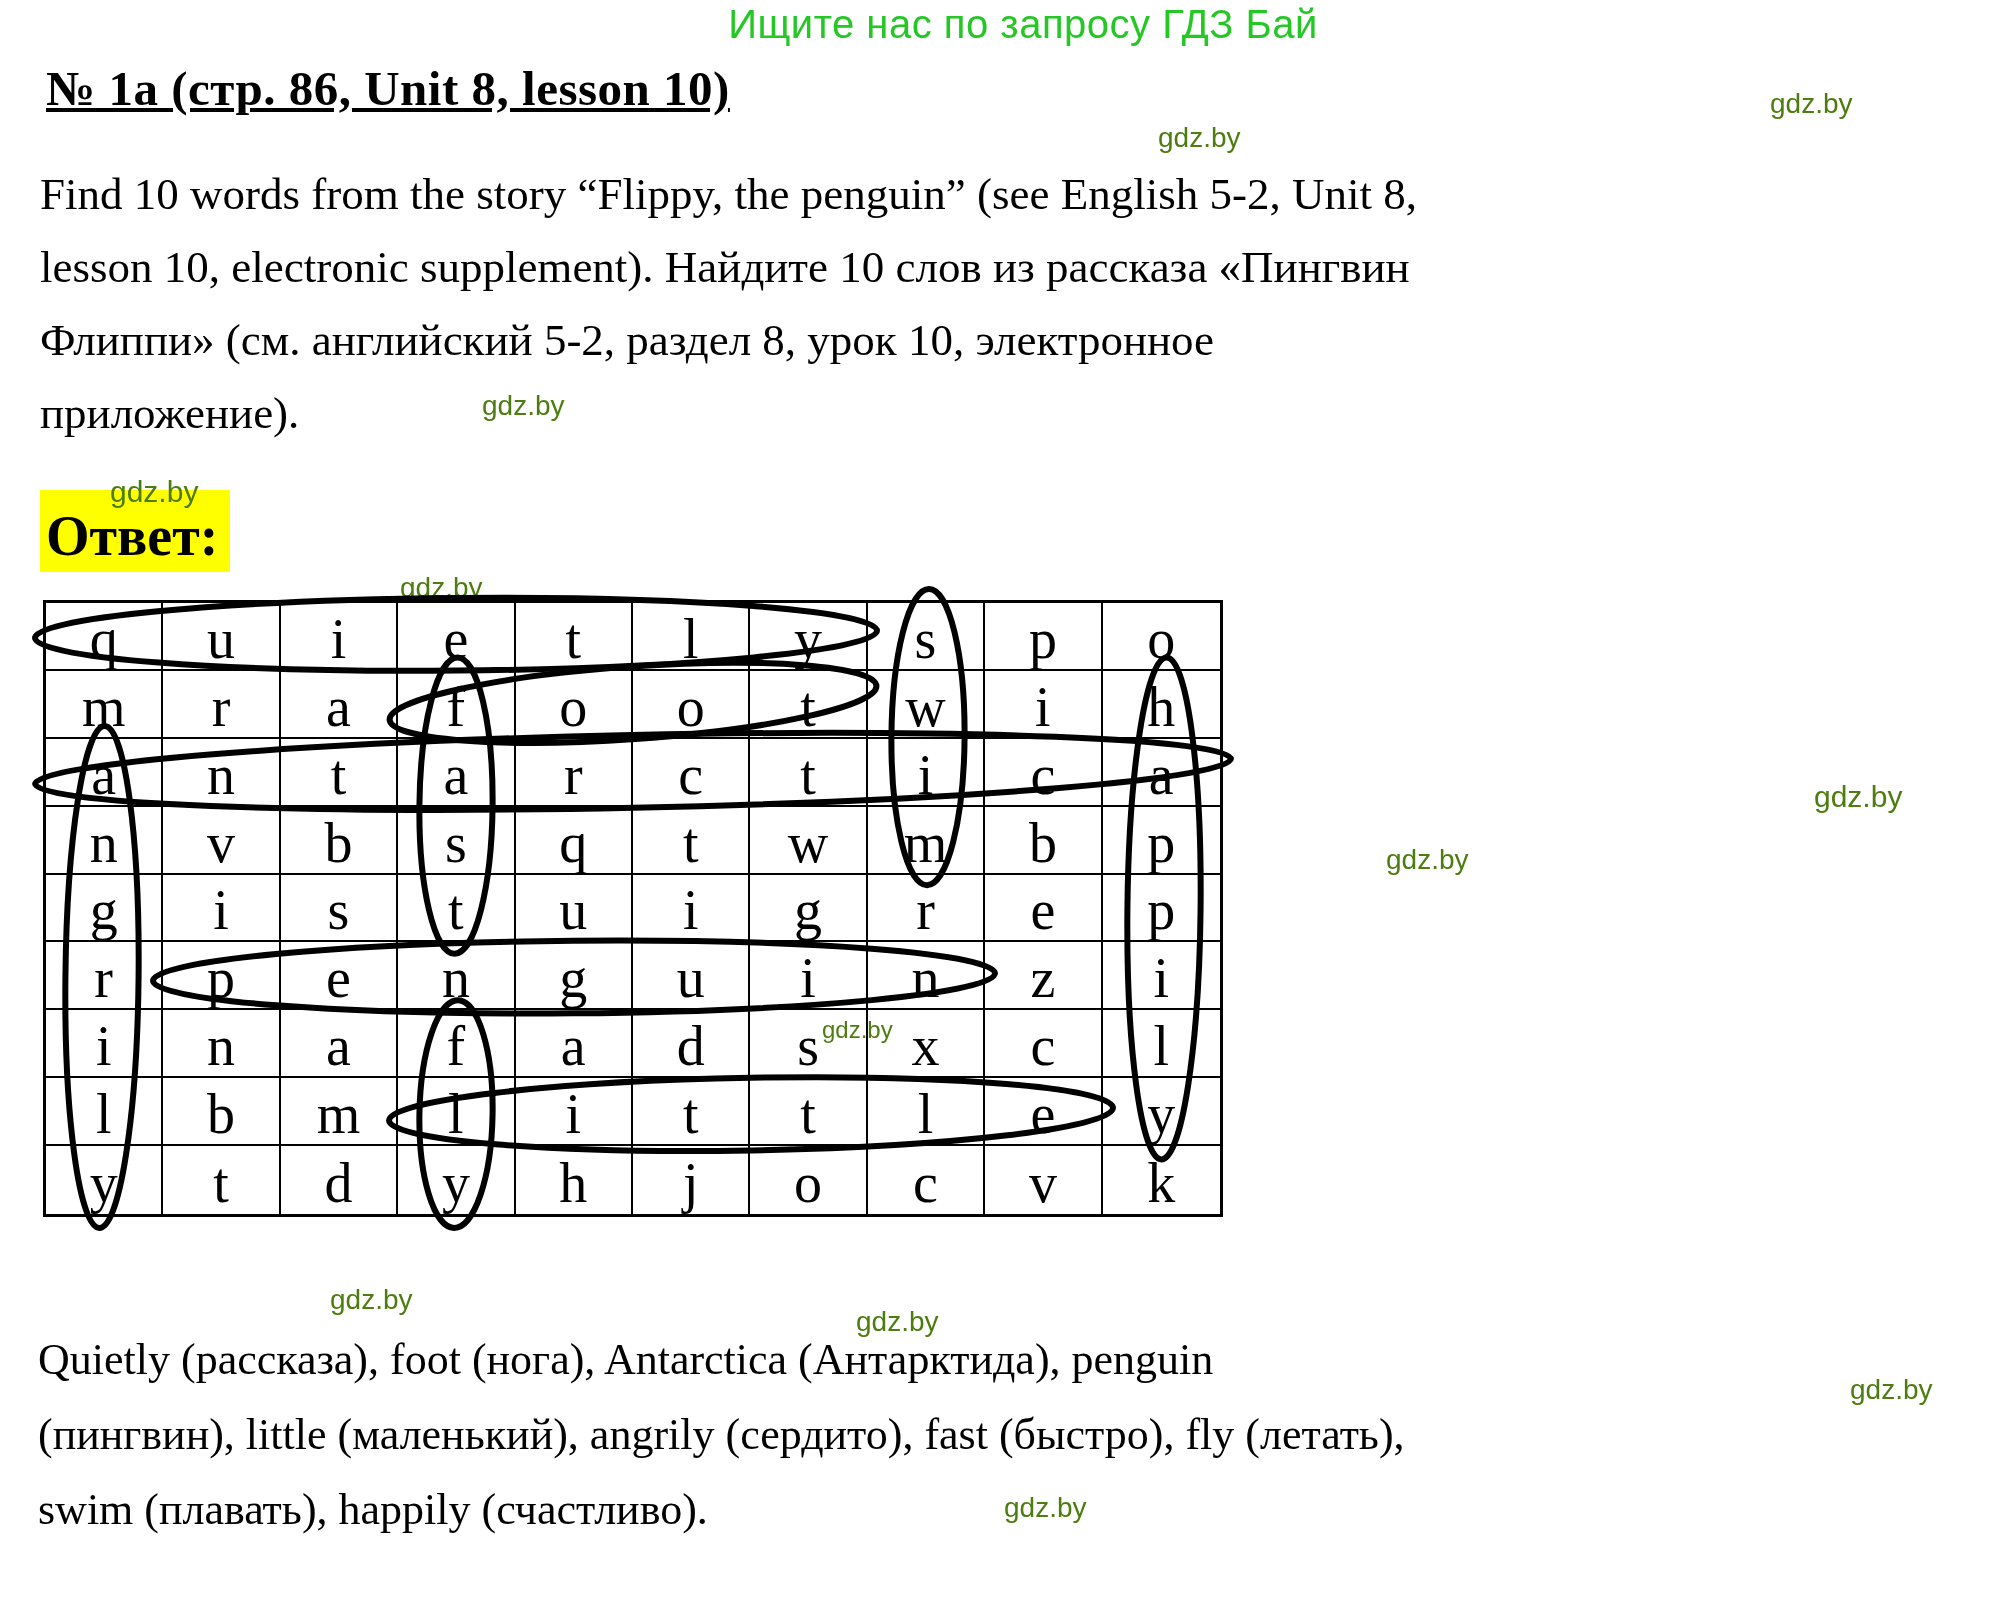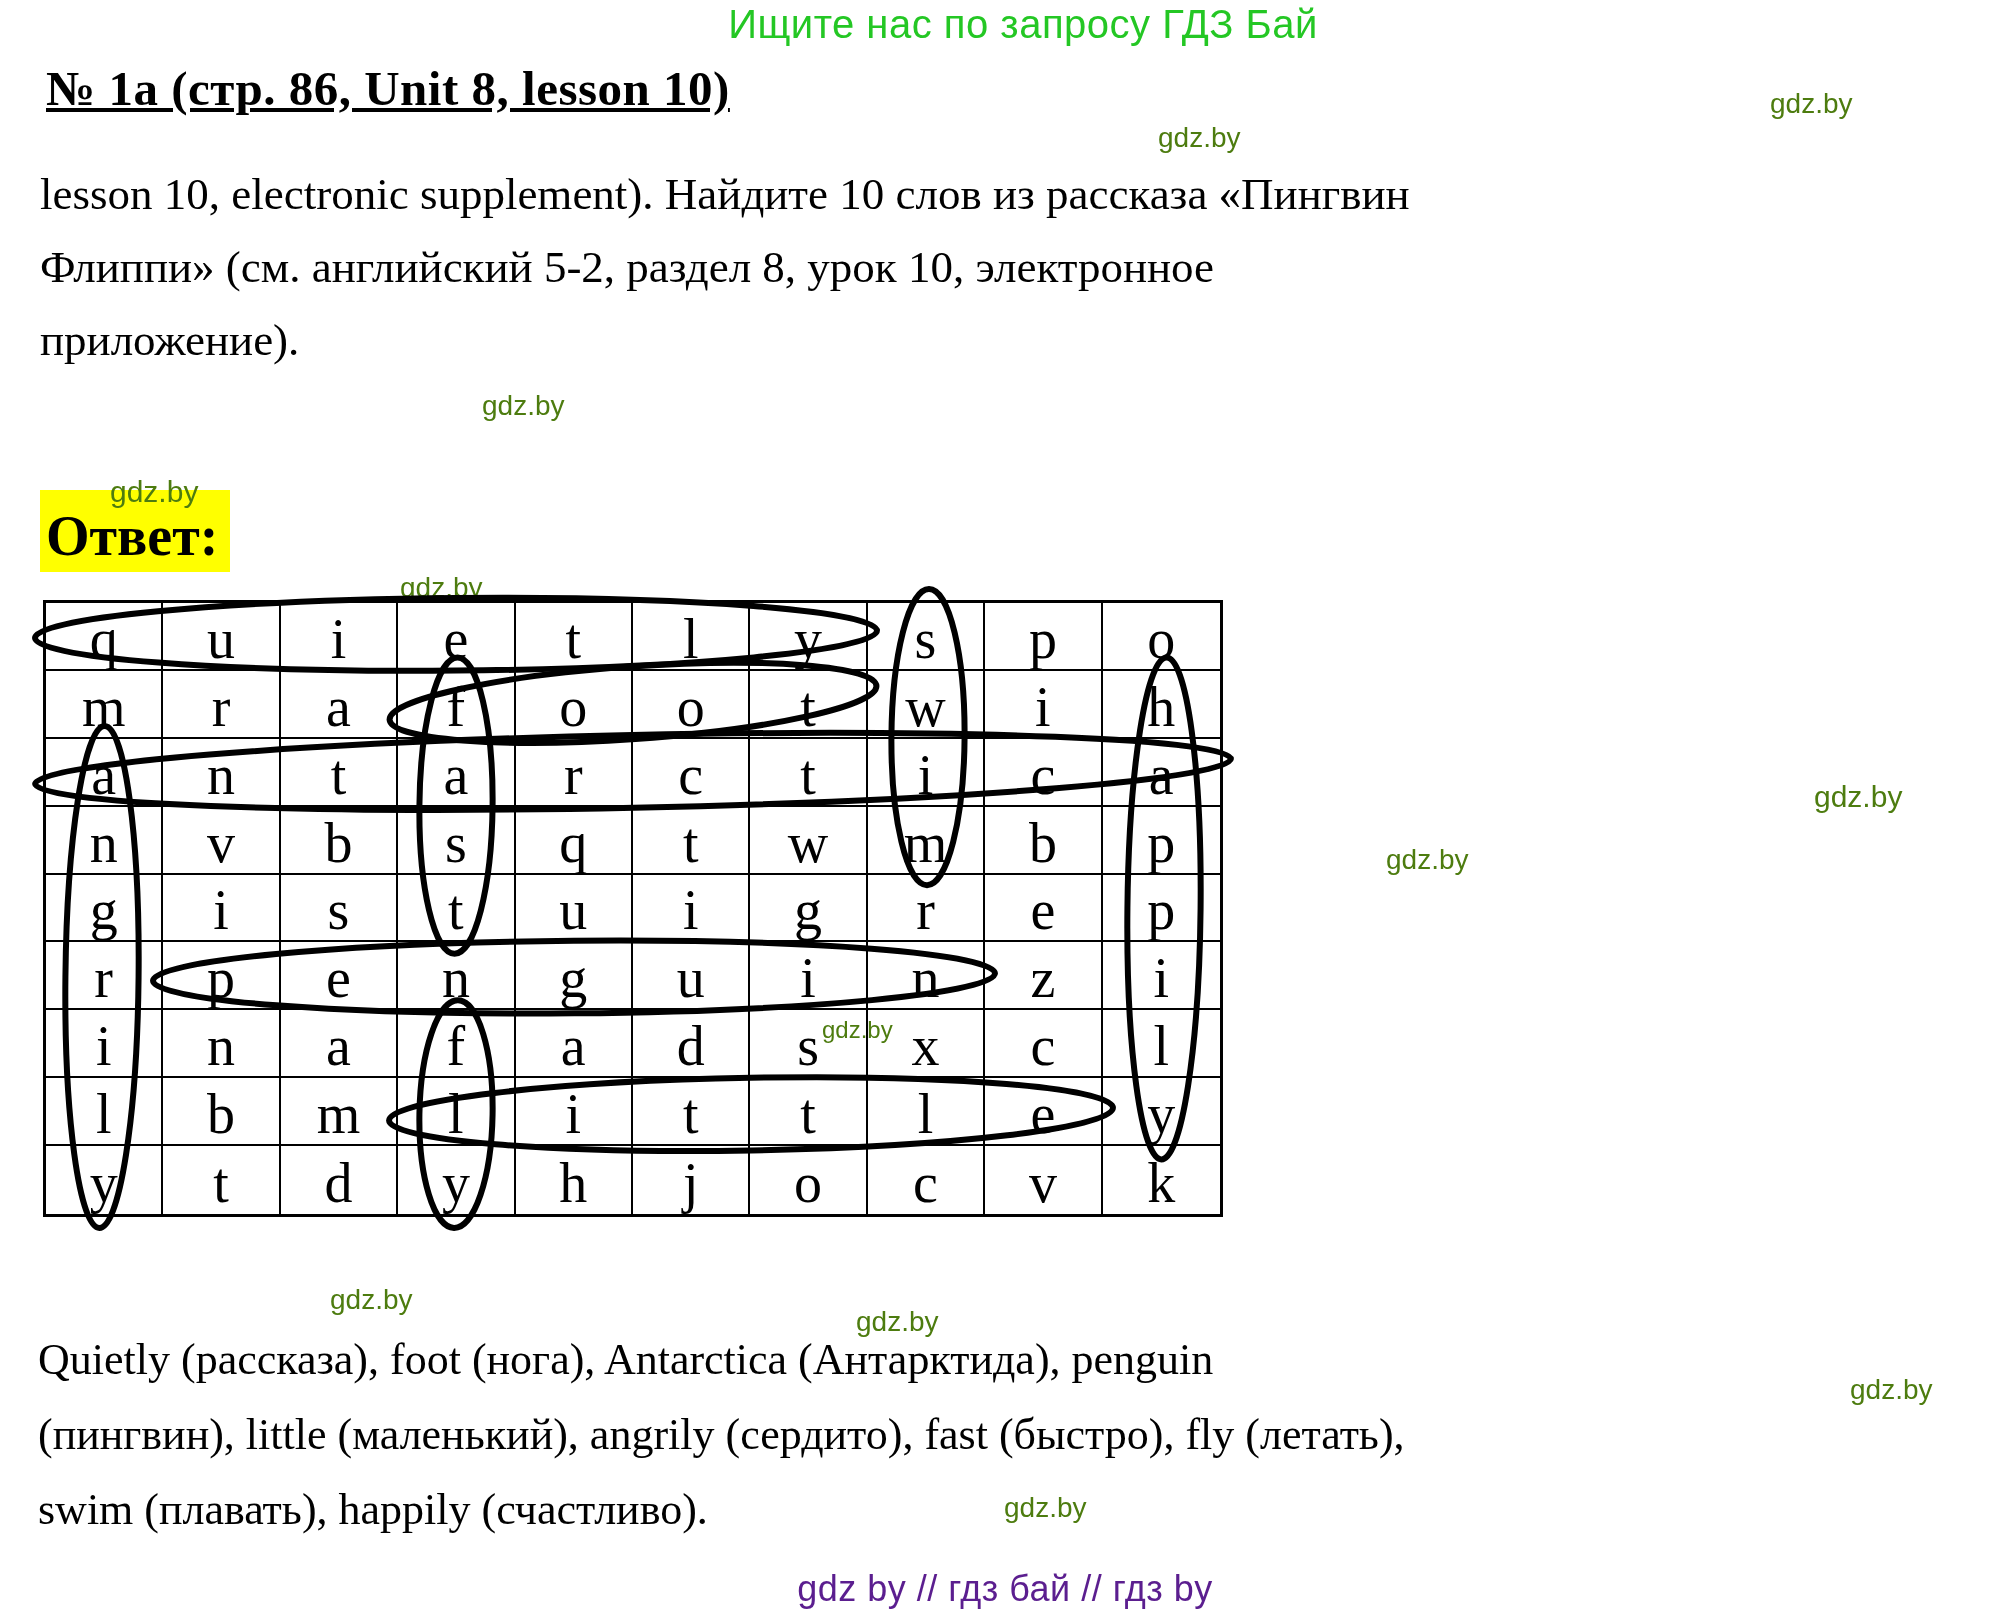--- a/index.html
+++ b/index.html
@@ -111,20 +111,21 @@
 <div class="page">
 
   <div class="promo">Ищите нас по запросу ГДЗ Бай</div>
 
   <div class="wm" style="left:1770px; top:88px;">gdz.by</div>
   <div class="wm" style="left:1158px; top:122px;">gdz.by</div>
 
   <div class="title">№ 1а (стр. 86, Unit 8, lesson 10)</div>
 
   <div class="task">
+    <div>Find 10 words from the story “Flippy, the penguin” (see English 5-2, Unit 8,</div>
     <div>lesson 10, electronic supplement). Найдите 10 слов из рассказа «Пингвин</div>
     <div>Флиппи» (см. английский 5-2, раздел 8, урок 10, электронное</div>
     <div>приложение).</div>
   </div>
 
   <div class="wm" style="left:482px; top:390px;">gdz.by</div>
   <div class="wm" style="left:110px; top:475px; font-size:30px; z-index:3;">gdz.by</div>
 
   <div class="answer-label-wrap">
     <span class="answer-label">Ответ:</span>
@@ -246,15 +247,14 @@
   <div class="wm" style="left:1850px; top:1374px;">gdz.by</div>
 
   <div class="answer-summary">
     <div>Quietly (рассказа), foot (нога), Antarctica (Антарктида), penguin</div>
     <div>(пингвин), little (маленький), angrily (сердито), fast (быстро), fly (летать),</div>
     <div>swim (плавать), happily (счастливо).</div>
   </div>
 
   <div class="wm" style="left:1004px; top:1492px;">gdz.by</div>
 
-  <div class="footer">gdz by  //  гдз бай  //  гдз by</div>
 
 </div>
 
 </body></html>

